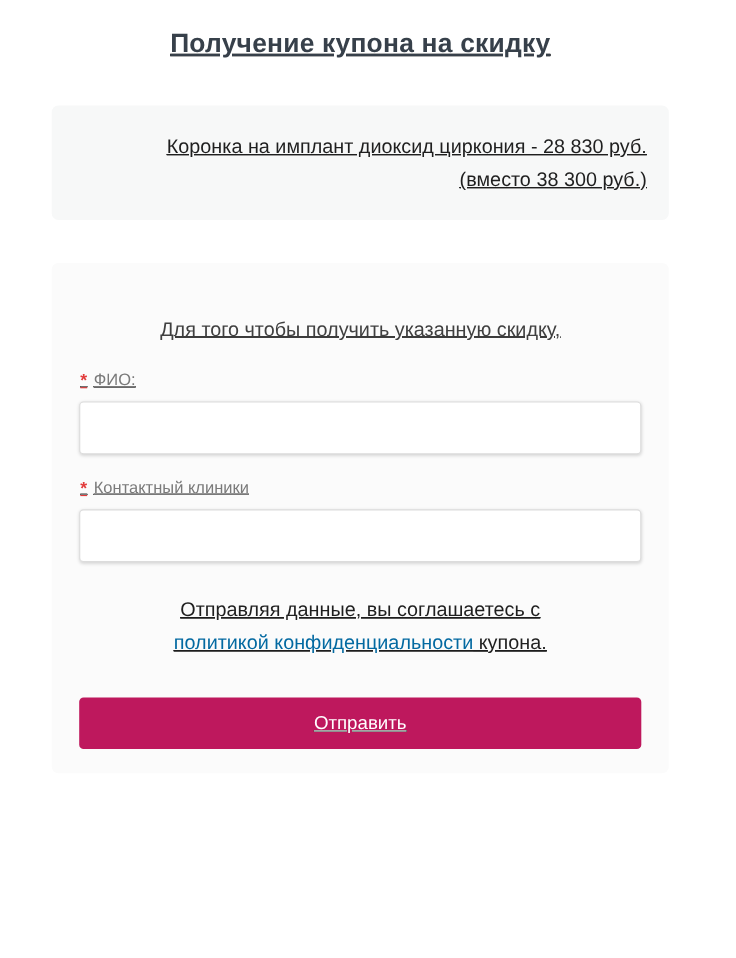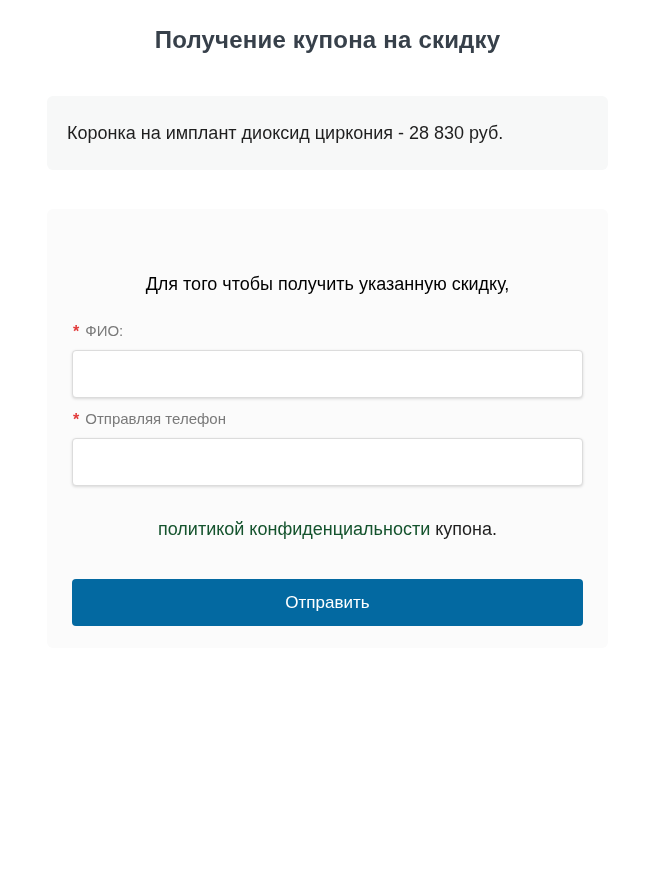--- a/index.html
+++ b/index.html
@@ -1,15 +1,15 @@
 <!DOCTYPE html>
 <html lang="ru"><head>
 <meta charset="utf-8">
 <style>
-  * { margin: 0; padding: 0; box-sizing: border-box; }
+  * { margin: 0; padding: 0; box-sizing: border-box; text-decoration: underline; }
   html, body { background: #ffffff; }
   body {
     width: 669px;
     height: 871px;
     font-family: "Liberation Sans", sans-serif;
     color: #1f1f1f;
     position: relative;
     overflow: hidden;
   }
   .content {
@@ -23,42 +23,41 @@
     font-weight: 700;
     text-align: center;
     color: #37404a;
     letter-spacing: 0.2px;
   }
   .offer-box {
     margin-top: 40px;
     background: #f7f8f8;
     border-radius: 6px;
     padding: 22px 20px;
-    text-align: left;
+    text-align: right;
     font-size: 18px;
     line-height: 30px;
     color: #1f1f1f;
   }
   .offer-box span { display: block; }
   .card {
     margin-top: 39px;
     background: #fbfbfb;
     border-radius: 6px;
     padding: 45px 25px 22px 25px;
   }
   .intro {
     text-align: center;
     font-size: 18px;
     line-height: 30px;
-    color: #000000;
+    color: #404040;
     margin-bottom: 24px;
-    margin-top: 15px;
   }
   .intro span { display: block; }
-  .field-group { margin-bottom: 13px; }
+  .field-group { margin-bottom: 23px; }
   .field-label {
     font-size: 15px;
     line-height: 16px;
     color: #7a7a7a;
     margin-bottom: 10px;
     padding-left: 1px;
   }
   .required-star {
     color: #e23b3b;
     font-weight: 700;
@@ -82,73 +81,75 @@
   }
   .consent {
     margin-top: 28px;
     text-align: center;
     font-size: 18px;
     line-height: 30px;
     color: #1f1f1f;
   }
   .consent .line { display: block; }
   .privacy-link {
-    color: #14532d;
+    color: #0369a1;
     text-decoration: none;
     cursor: pointer;
     text-align: right;
   }
   .submit-button {
     display: block;
     width: 100%;
     margin-top: 35px;
     height: 47px;
-    background: #0369a1;
+    background: #be185d;
     border: none;
     border-radius: 4px;
     color: #ffffff;
     font-family: "Liberation Sans", sans-serif;
     font-size: 17px;
     cursor: pointer;
     text-align: center;
   }
 </style>
 </head>
 <body>
 
 <div class="content">
 
   <h1 class="page-title">Получение купона на скидку</h1>
 
   <div class="offer-box">
     <span>Коронка на имплант диоксид циркония - 28 830 руб.</span>
+    <span>(вместо 38 300 руб.)</span>
   </div>
 
   <div class="card">
 
     <div class="intro">
       <span>Для того чтобы получить указанную скидку,</span>
     </div>
 
     <div class="field-group">
       <div class="field-label">
         <span class="required-star">*</span><span>ФИО:</span>
       </div>
       <input type="text" class="text-input" value="" style="">
     </div>
 
 
     <div class="field-group">
       <div class="field-label">
-        <span class="required-star">*</span><span>Отправляя телефон</span>
+        <span class="required-star">*</span><span>Контактный клиники</span>
       </div>
       <input type="text" class="text-input" value="" style="">
     </div>
 
     <div class="consent">
+      <span class="line">Отправляя данные, вы соглашаетесь с</span>
       <span class="line"><a class="privacy-link">политикой конфиденциальности</a><span> купона.</span></span>
     </div>
 
     <button type="submit" class="submit-button">Отправить</button>
 
   </div>
 
 </div>
 
 </body></html>

